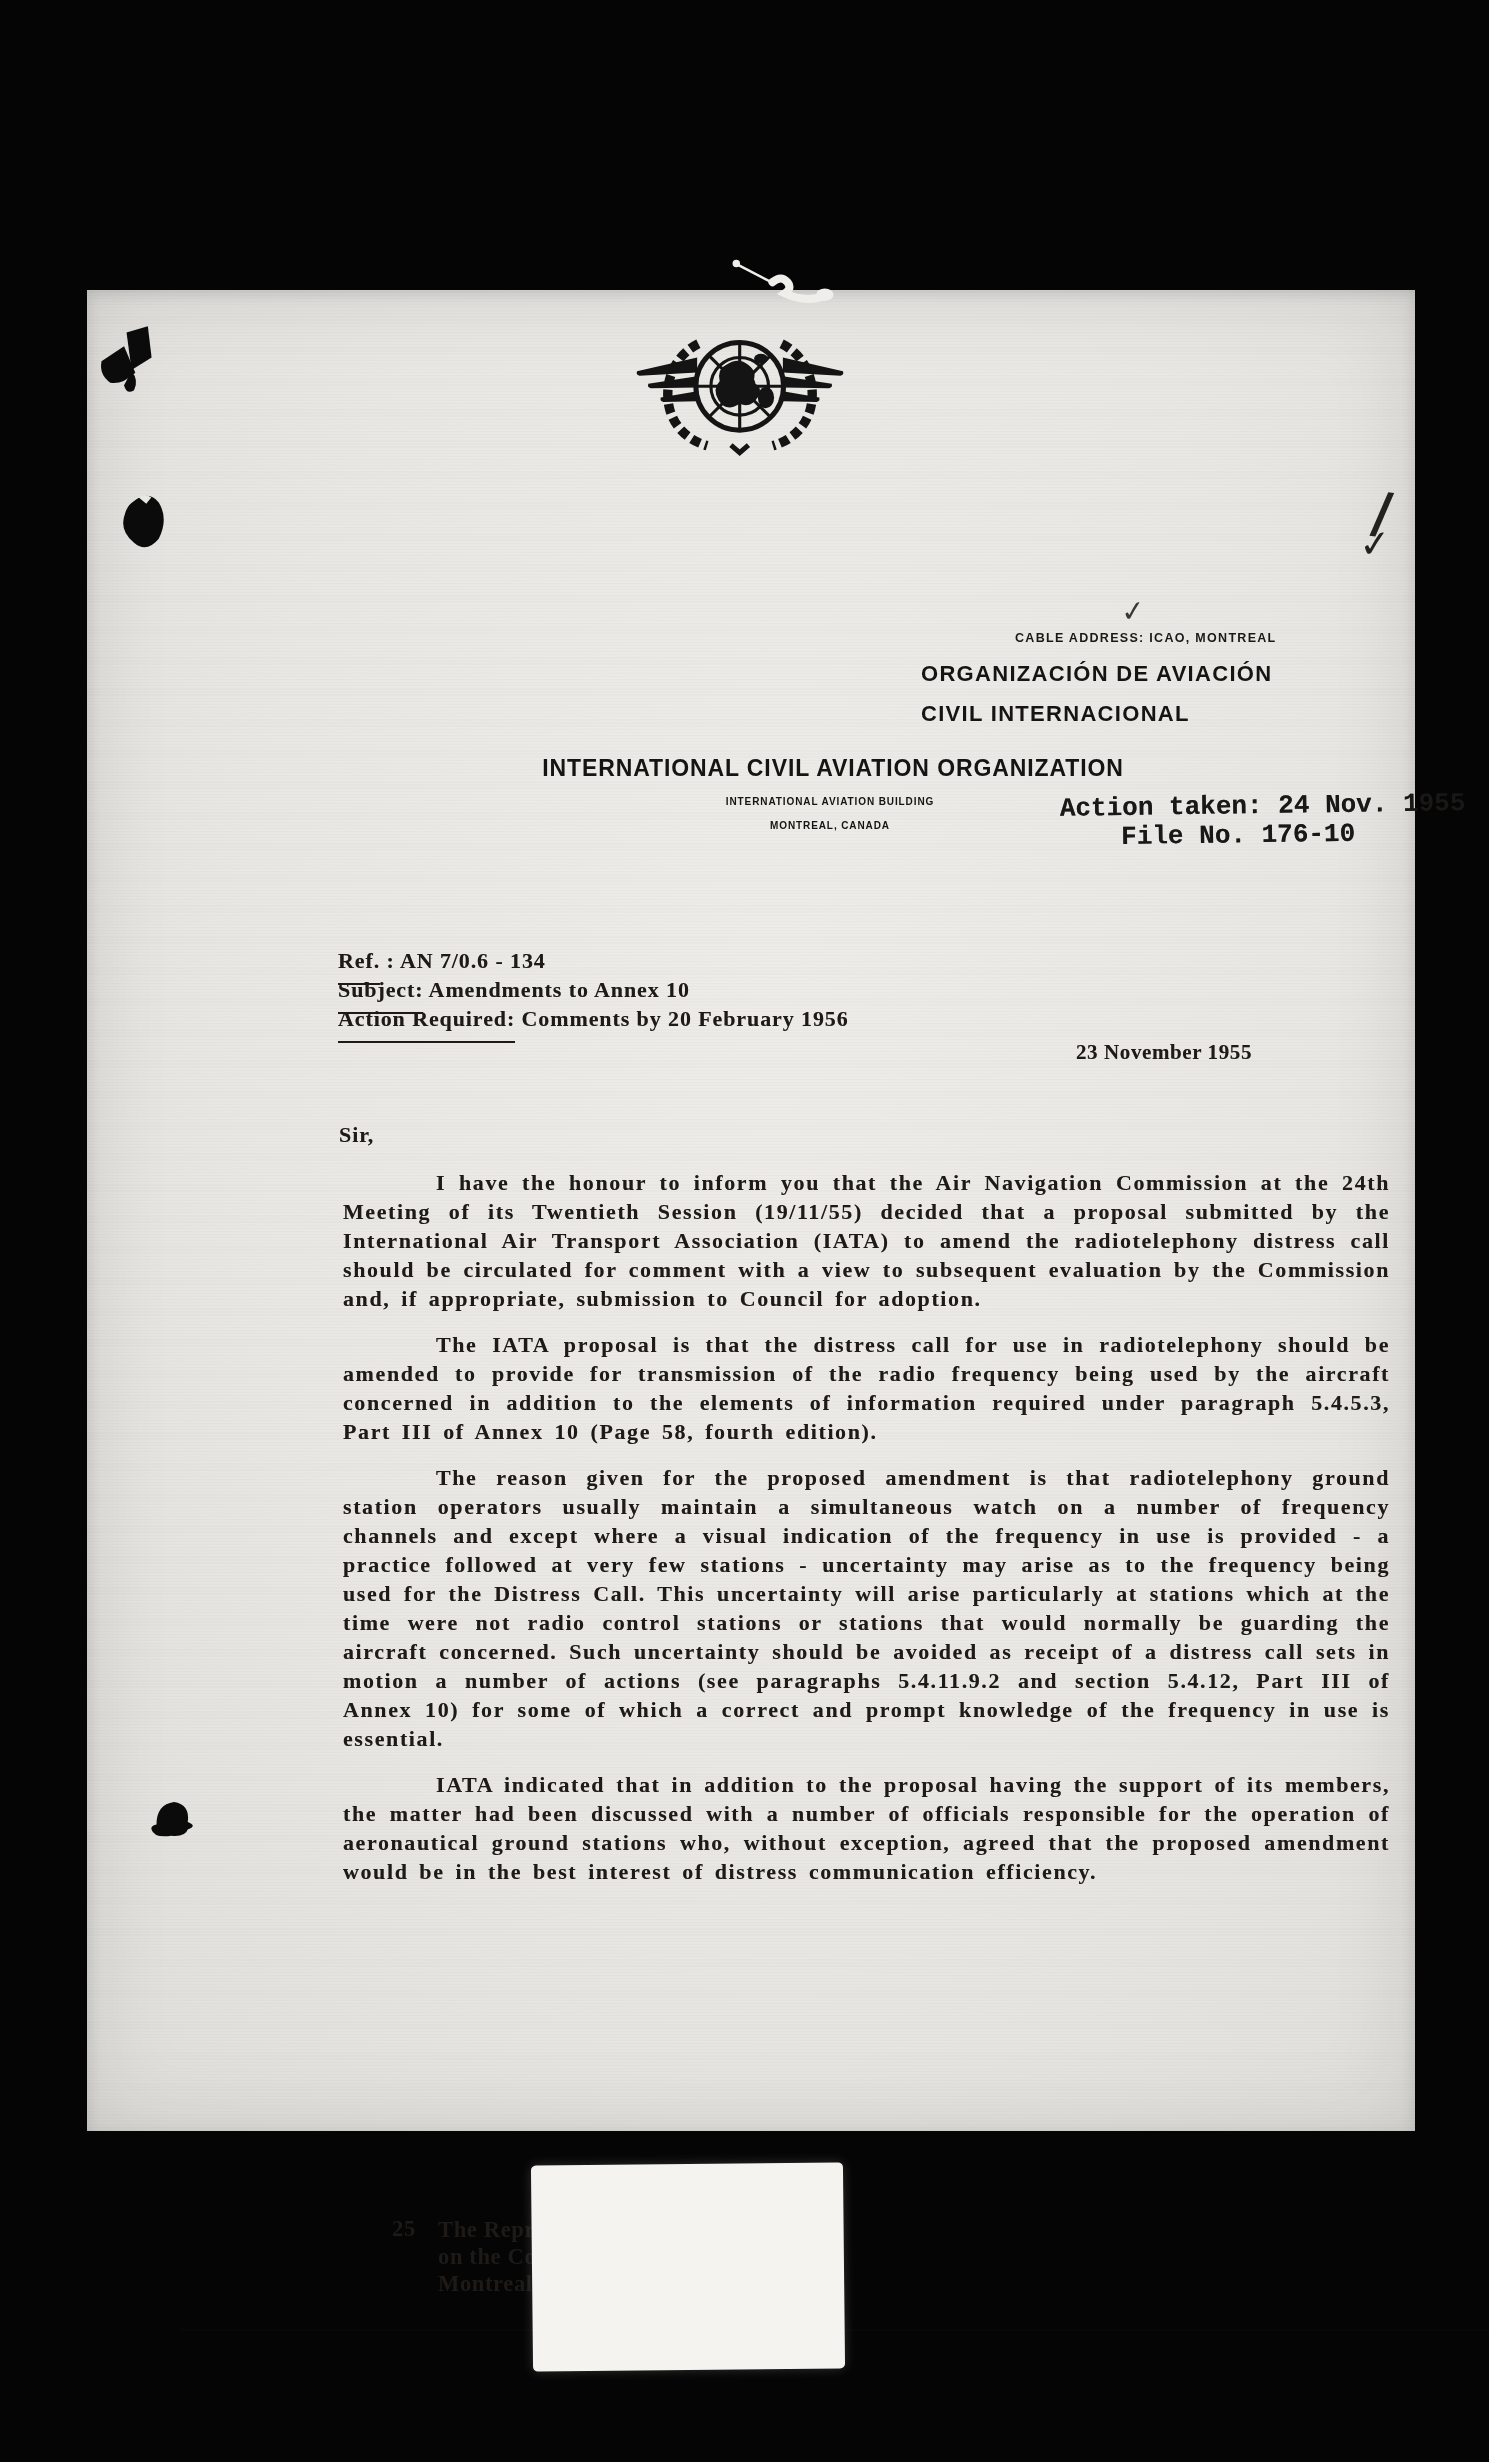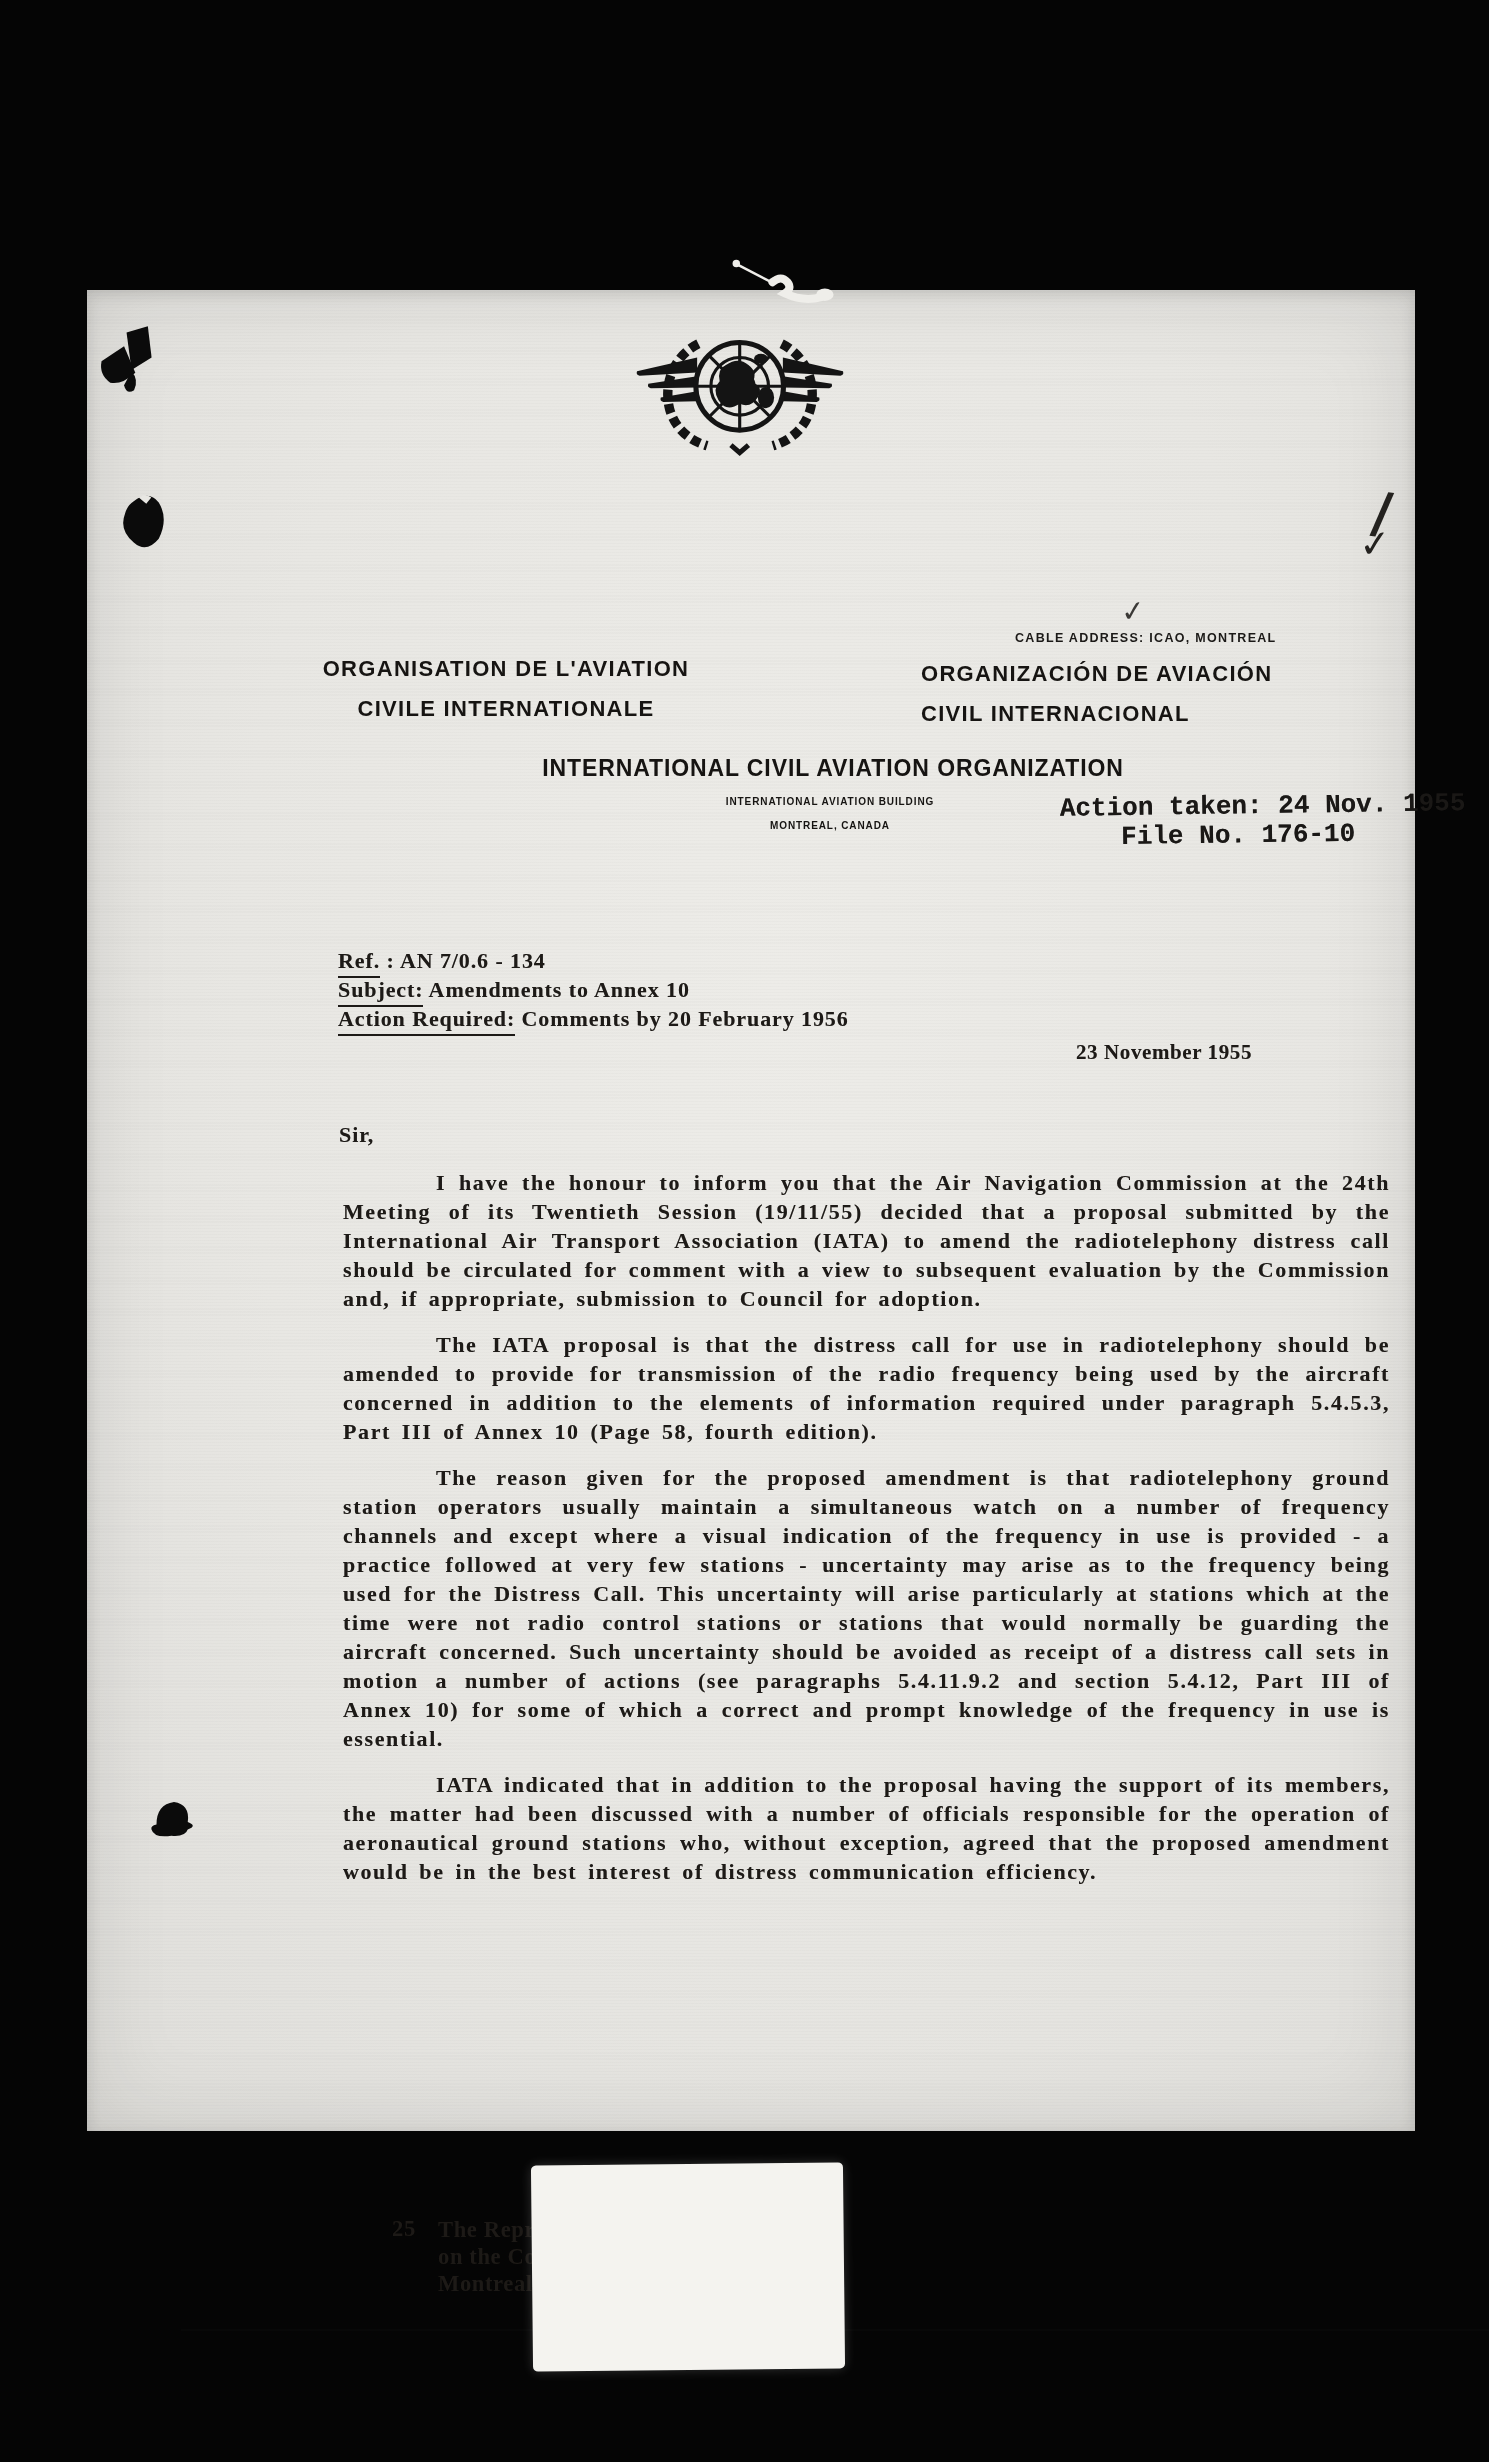--- a/index.html
+++ b/index.html
@@ -29,21 +29,21 @@
   .stamp .line2{margin-left:61px;}
   
   .pen{position:absolute;color:#24221f;font-family:"DejaVu Sans", sans-serif;}
   .pen-slash{left:1372px;top:481px;font-size:55px;transform:rotate(6deg);font-weight:bold;}
   .pen-check{left:1359px;top:522px;font-size:38px;font-weight:bold;transform:rotate(-4deg);}
   .pen-check-small{left:1121px;top:594px;font-size:29px;color:#3b3936;transform:rotate(-6deg);}
   
   .serifb{font-weight:bold;color:#1d1a17;text-shadow:0 0 0.6px rgba(20,15,10,.35);}
   .refblock{position:absolute;left:251px;top:656px;font-size:22px;line-height:29px;
             letter-spacing:0.9px;}
-  .u{border-bottom:2.5px solid #1d1a17;padding-bottom:3px;}
+  .u{border-bottom:2.5px solid #1d1a17;padding-bottom:10px;}
   .date{position:absolute;left:989px;top:750px;font-size:21px;letter-spacing:0.6px;}
   .salutation{position:absolute;left:252px;top:832px;font-size:22px;letter-spacing:0.9px;}
   
   .body-text{position:absolute;left:256px;top:878px;width:1047px;font-size:22px;
              line-height:29px;text-align:justify;letter-spacing:1.6px;word-spacing:3.8px;}
   .body-text p{margin:0 0 17px 0;text-indent:93px;}
   
   .dist-no{position:absolute;left:305px;top:1926px;font-size:22.6px;letter-spacing:0.6px;}
   .recipient{position:absolute;left:351px;top:1926px;font-size:22.6px;line-height:27px;
              letter-spacing:0.6px;}
@@ -56,24 +56,20 @@
               box-shadow:0 0 11.3px rgba(255,255,255,0.18);}
   .emblem{position:absolute;left:632px;top:321px;width:216px;height:135px;}
 </style>
 </head>
 <body>
 
 <div id="canvas">
 
   <div class="page">
 
-    <div class="org-fr sans">
-      <div>ORGANISATION DE L'AVIATION</div>
-      <div>CIVILE INTERNATIONALE</div>
-    </div>
 
     <div class="cable sans">CABLE ADDRESS: ICAO, MONTREAL</div>
 
     <div class="org-es sans">
       <div>ORGANIZACIÓN DE AVIACIÓN</div>
       <div>CIVIL INTERNACIONAL</div>
     </div>
 
     <div class="org-en sans">INTERNATIONAL CIVIL AVIATION ORGANIZATION</div>
 

